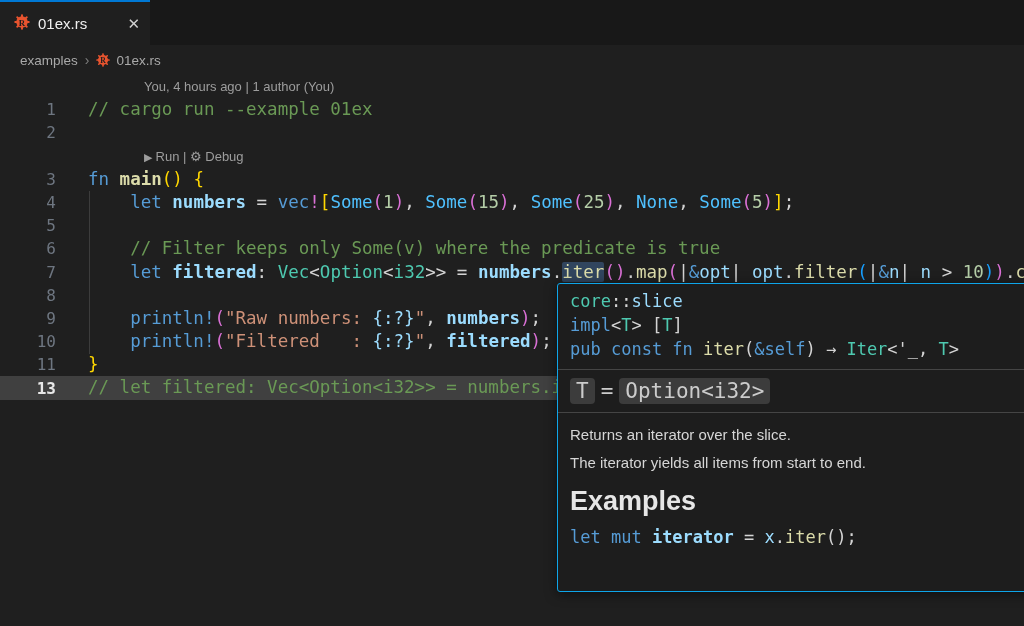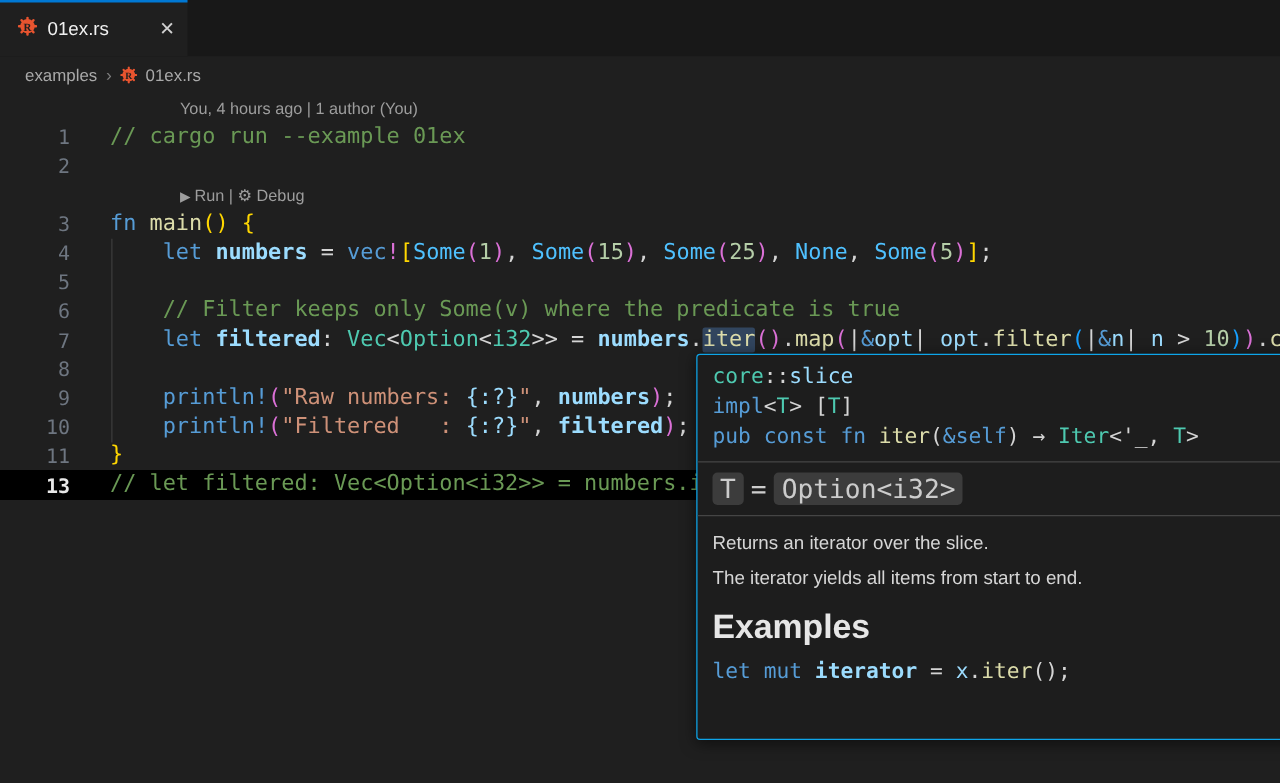--- a/index.html
+++ b/index.html
@@ -15,37 +15,37 @@
 
   
   .breadcrumb { position:absolute; left:0; top:45px; width:1024px; height:30px;
                 display:flex; align-items:center; padding-left:20px; color:#a9a9a9; font-size:13.5px; }
   .breadcrumb .chev { margin:0 7px; color:#7f7f7f; font-size:14px; }
   .breadcrumb .bc-icon { margin-right:6px; display:flex; }
 
   
   .editor-rows { position:absolute; left:0; top:75px; width:884px; }
   .row { height:23.2px; display:flex; align-items:center; white-space:pre; position:relative; }
-  .row.current { background:#000000; }
+  .row.current { background:#404040; }
   .gutter { width:56px; flex:0 0 56px; text-align:right; color:#6e7681;
             font-family:"DejaVu Sans Mono", monospace; font-size:16px; }
   .row.current .gutter { color:#e8e8e8; font-weight:bold; }
   .line-content { margin-left:32px; font-family:"DejaVu Sans Mono", monospace; font-size:17.5px;
                   line-height:23.2px; white-space:pre; }
   .lens { margin-left:32px; padding-left:56px; color:#9d9d9d; font-size:13px; white-space:pre; }
   .lens .lens-link { cursor:pointer; }
   .lens .play { font-size:11px; }
   .indent-guide { position:absolute; left:89px; top:191px; width:1px; height:163px; background:#3c3c3c; }
 
   
   .tk-kw  { color:#569CD6; }
   .tk-var { color:#9CDCFE;text-align:center; }
   .tk-varb{ color:#9CDCFE; font-weight:bold; }
   .tk-fn  { color:#DCDCAA; }
-  .tk-fnb { color:#DCDCAA; font-weight:normal; }
+  .tk-fnb { color:#DCDCAA; font-weight:bold; }
   .tk-typ { color:#4EC9B0; }
   .tk-num { color:#B5CEA8; }
   .tk-str { color:#CE9178; }
   .tk-fmt { color:#9CDCFE; }
   .tk-cmt { color:#6A9955; }
   .tk-pl  { color:#D4D4D4; }
   .tk-b1  { color:#FFD700; }
   .tk-b2  { color:#DA70D6; }
   .tk-b3  { color:#179FFF; }
   .tk-enm { color:#4FC1FF; }

